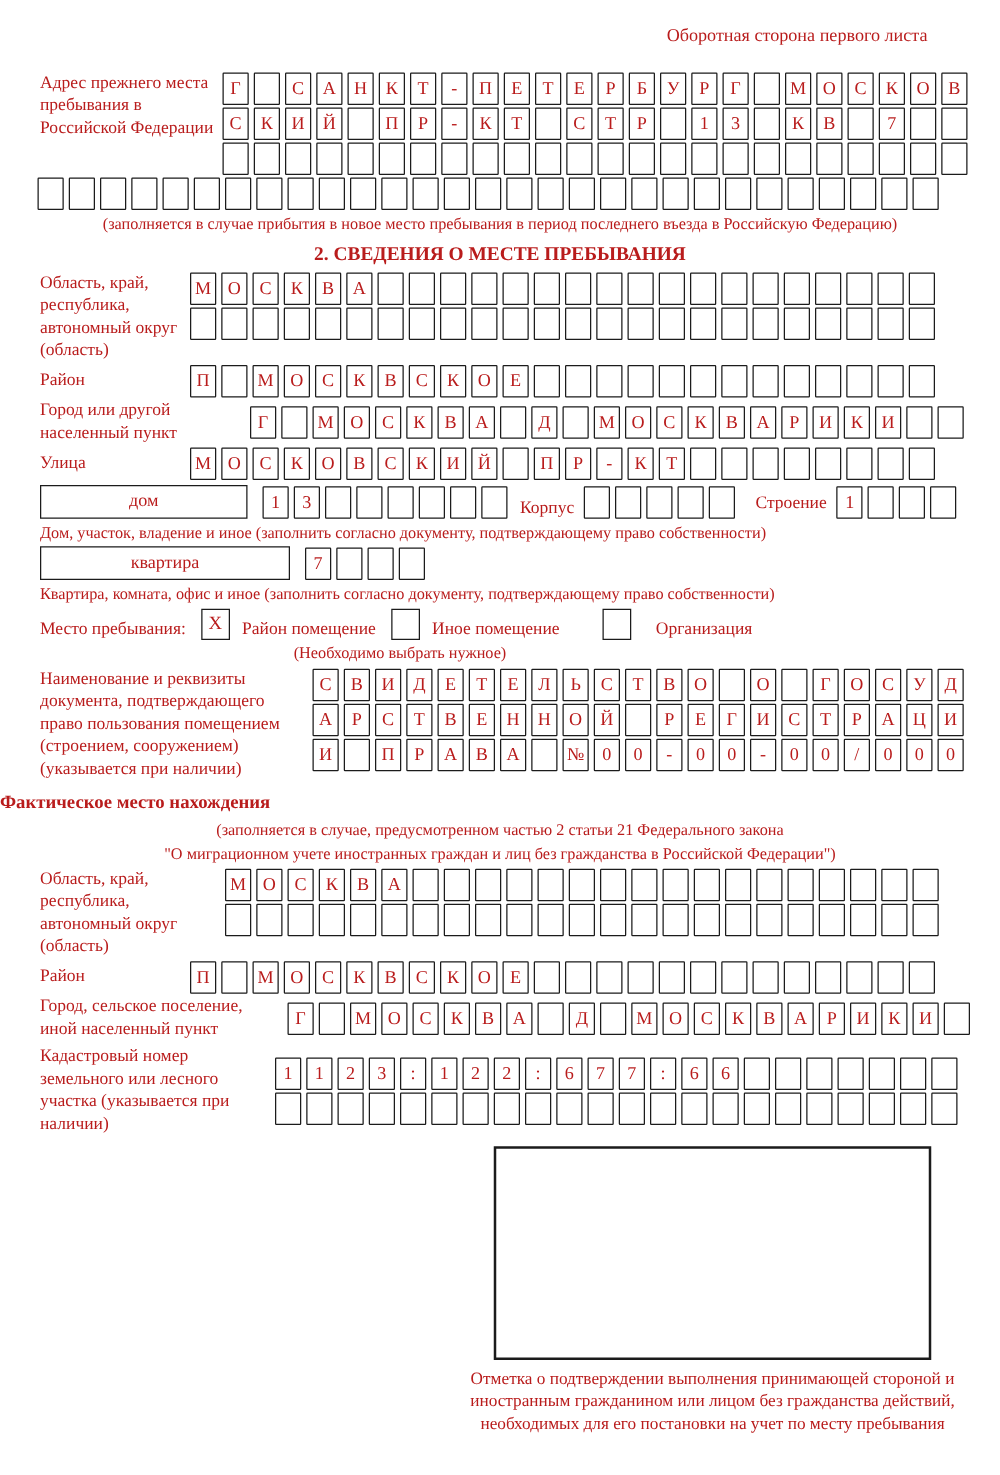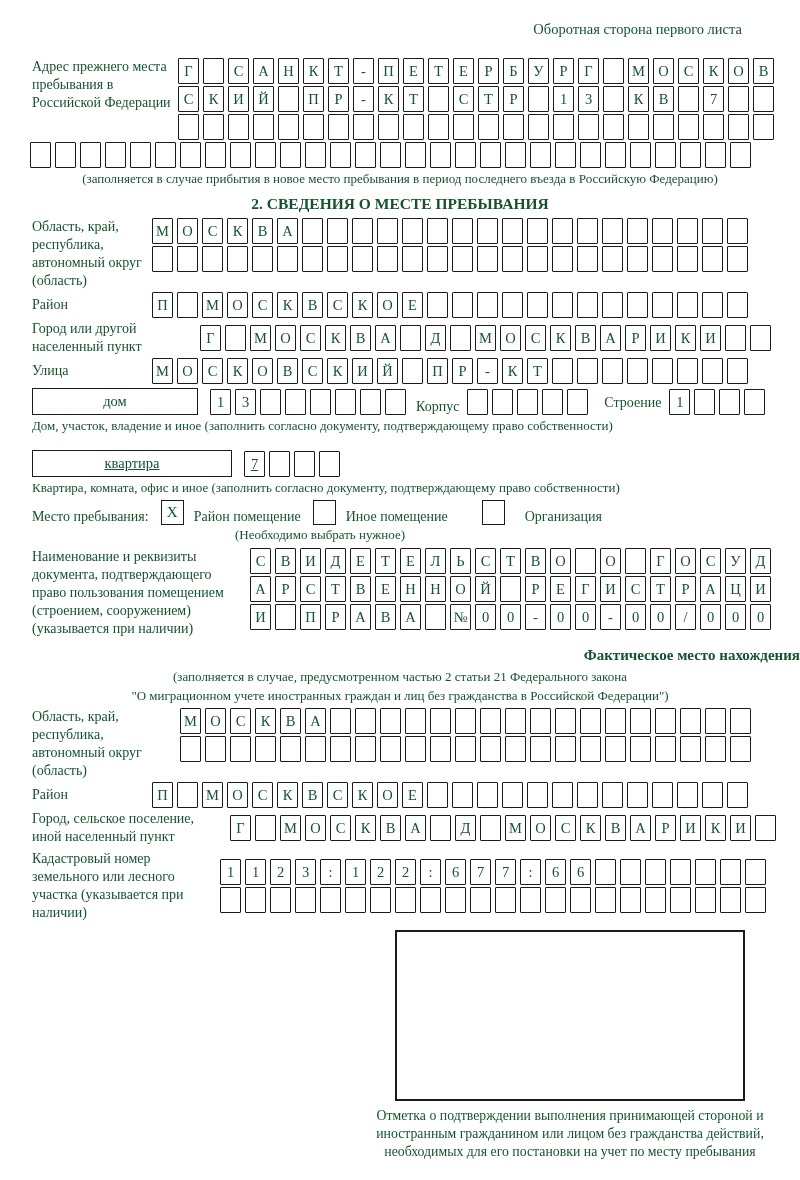--- a/index.html
+++ b/index.html
@@ -1,18 +1,18 @@
 <!DOCTYPE html>
 <html><head>
 <meta charset="utf-8">
 <style>
   html,body { margin:0; padding:0; background:#fff; }
   .page {
     position:relative; width:800px; height:1180px; box-sizing:border-box;
-    padding-top:20px; background:#fff; color:#14532d; overflow:hidden;
+    padding-top:20px; background:#fff; color:#b91c1c; overflow:hidden;
     font-family:"Liberation Serif","DejaVu Serif",serif;
   }
   .top-title { text-align:right; padding-right:58px; font-size:14.5px; line-height:18px; }
 
   .field { display:flex; align-items:flex-start; margin-left:32px; }
   .field.vcenter { align-items:center; }
   .flabel { flex:0 0 auto; font-size:14px; line-height:18px; padding-right:6px; box-sizing:border-box; }
   .lw-address { width:146px; }
   .lw-s2 { width:120px; }
   .lw-doc { width:218px; }
@@ -29,21 +29,21 @@
     font-size:14.5px; line-height:1;
   }
   .fullrow { margin:2px 0 0 30px; }
 
   .note { font-size:13px; line-height:16px; }
   .note.center { text-align:center; margin-top:3px; }
   .note.left { margin:3px 0 0 32px; }
   .choose-note { width:640px; text-align:center; font-size:13px; line-height:16px; margin-top:2px; }
 
   .h2 { text-align:center; font-weight:bold; font-size:15.5px; line-height:19px; margin:7px 0 5px 0; }
-  .h3 { text-align:right; font-weight:bold; font-size:15px; line-height:19px; margin:8px 0 4px 0; }
+  .h3 { text-align:left; font-weight:bold; font-size:15px; line-height:19px; margin:8px 0 4px 0; }
 
   .inline-row { display:flex; align-items:flex-end; margin-left:32px; }
   .named-box {
     box-sizing:border-box; height:27px; border:1.7px solid #1b1b1b;
     display:flex; align-items:center; justify-content:center; font-size:14.5px;
   }
   .house-box { width:166px; margin-right:12px; }
   .apt-box { width:200px; margin-right:12px; }
   .inline-label { font-size:14px; white-space:nowrap; }
   .lbl-korpus { margin:0 8px 0 10px; }
@@ -51,21 +51,21 @@
 
   .checkbox {
     box-sizing:border-box; width:23px; height:25px; border:1.7px solid #1b1b1b;
     display:flex; align-items:center; justify-content:center; font-size:15px; flex:0 0 23px;
   }
   .stay-label { margin-right:12px; }
   .opt-label1 { margin:0 12px 0 10px; }
   .opt-label2 { margin:0 34px 0 10px; }
   .opt-label3 { margin-left:20px; }
 
-  .mt2 { margin-top:2px; } .mt3 { margin-top:16px;text-decoration:underline; } .mt4 { margin-top:4px; }
+  .mt2 { margin-top:2px; } .mt3 { margin-top:3px; } .mt4 { margin-top:4px; }
   .mt5 { margin-top:5px; } .mt20 { margin-top:20px; }
   .city-indent1 { margin-left:48px; }
   .city-indent2 { margin-left:13px; }
   .cad-indent { margin-left:18px; }
 
   .stamp-box {
     box-sizing:border-box; width:350px; height:171px; border:2px solid #1b1b1b;
     margin:8px 0 0 395px; background:#fff;
   }
   .stamp-caption { width:436px; margin:6px 0 0 352px; text-align:center; font-size:13.8px; line-height:18px; }

